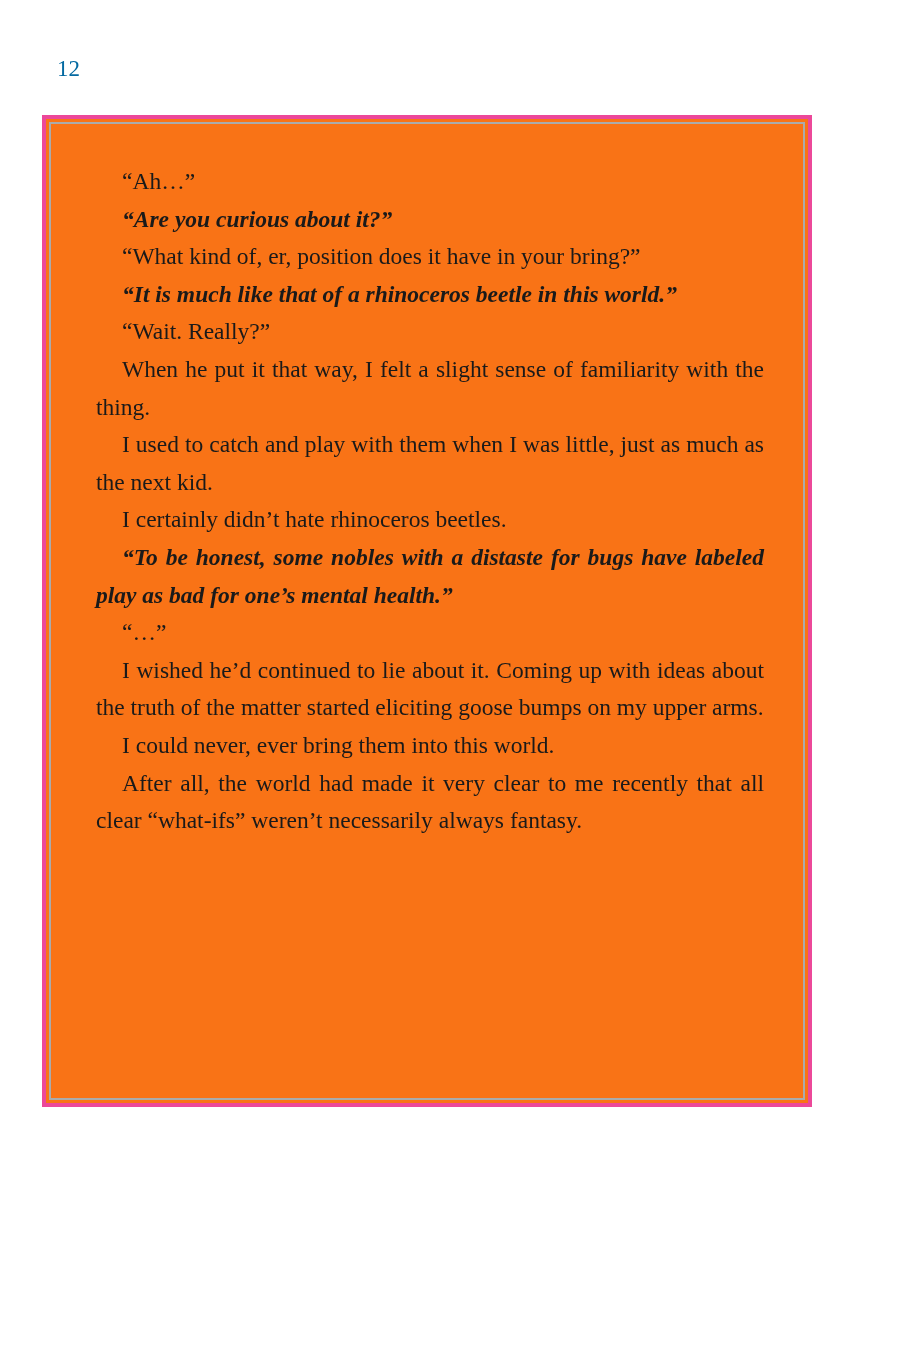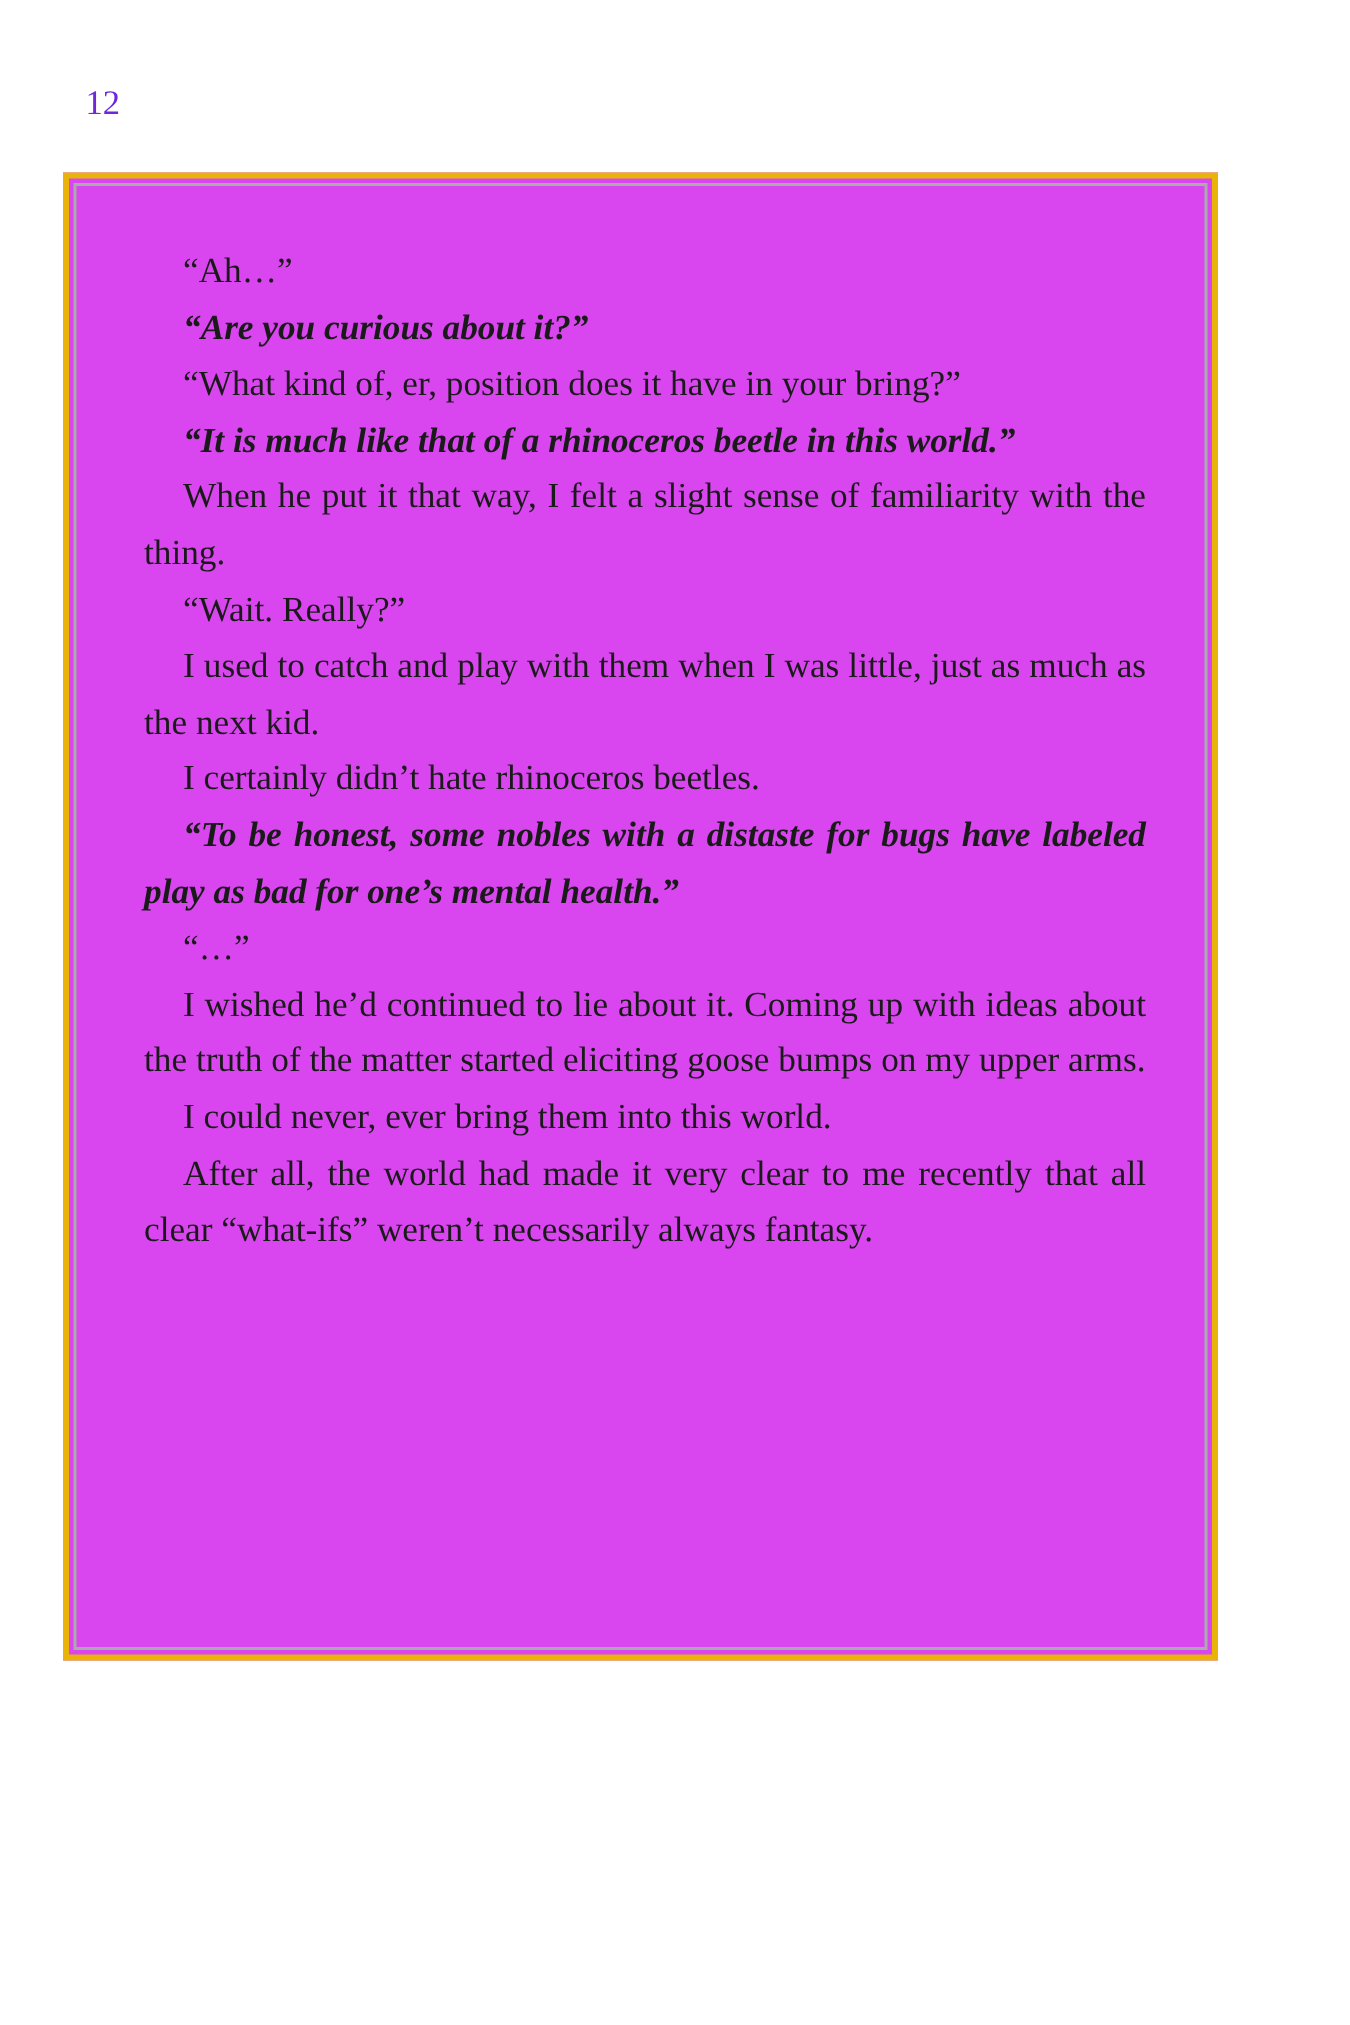--- a/index.html
+++ b/index.html
@@ -2,25 +2,25 @@
 <html><head>
 <meta charset="utf-8">
 <style>
   html,body { margin:0; padding:0; background:#ffffff; }
   .page {
     position:relative; width:900px; height:1350px; background:#ffffff;
     font-family:"Liberation Serif", serif; color:#1a1a1a; overflow:hidden;
   }
   .page-number {
     position:absolute; left:57px; top:56px;
-    font-size:23px; color:#6d28d9;
+    font-size:23px; color:#0369a1;
   }
   .frame-outer {
     position:absolute; left:42px; top:115px; width:770px; height:992px;
-    border:4px solid #eab308; box-sizing:border-box; background:#d946ef;
+    border:4px solid #ec4899; box-sizing:border-box; background:#f97316;
   }
   .frame-inner {
     position:absolute; left:3px; top:3px; right:3px; bottom:3px;
     border:2px solid #ababab; box-sizing:border-box;
   }
   .story-text {
     position:absolute; left:50px; top:44px; right:44px;
     font-size:23.5px; line-height:1.6; text-align:justify;
   }
   .para { margin:0; text-indent:26px; }
@@ -34,22 +34,22 @@
 
   <div class="page-number">12</div>
 
   <div class="frame-outer">
     <div class="frame-inner"></div>
     <div class="story-text">
       <p class="para">“Ah…”</p>
       <p class="para italic">“Are you curious about it?”</p>
       <p class="para">“What kind of, er, position does it have in your bring?”</p>
       <p class="para italic">“It is much like that of a rhinoceros beetle in this world.”</p>
+      <p class="para">“Wait. Really?”</p>
       <p class="para">When he put it that way, I felt a slight sense of familiarity with the thing.</p>
-      <p class="para">“Wait. Really?”</p>
       <p class="para">I used to catch and play with them when I was little, just as much as the next kid.</p>
       <p class="para">I certainly didn’t hate rhinoceros beetles.</p>
       <p class="para italic">“To be honest, some nobles with a distaste for bugs have labeled play as bad for one’s mental health.”</p>
       <p class="para">“…”</p>
       <p class="para">I wished he’d continued to lie about it. Coming up with ideas about the truth of the matter started eliciting goose bumps on my upper arms.</p>
       <p class="para">I could never, ever bring them into this world.</p>
       <p class="para">After all, the world had made it very clear to me recently that all clear “what-ifs” weren’t necessarily always fantasy.</p>
     </div>
   </div>
 

